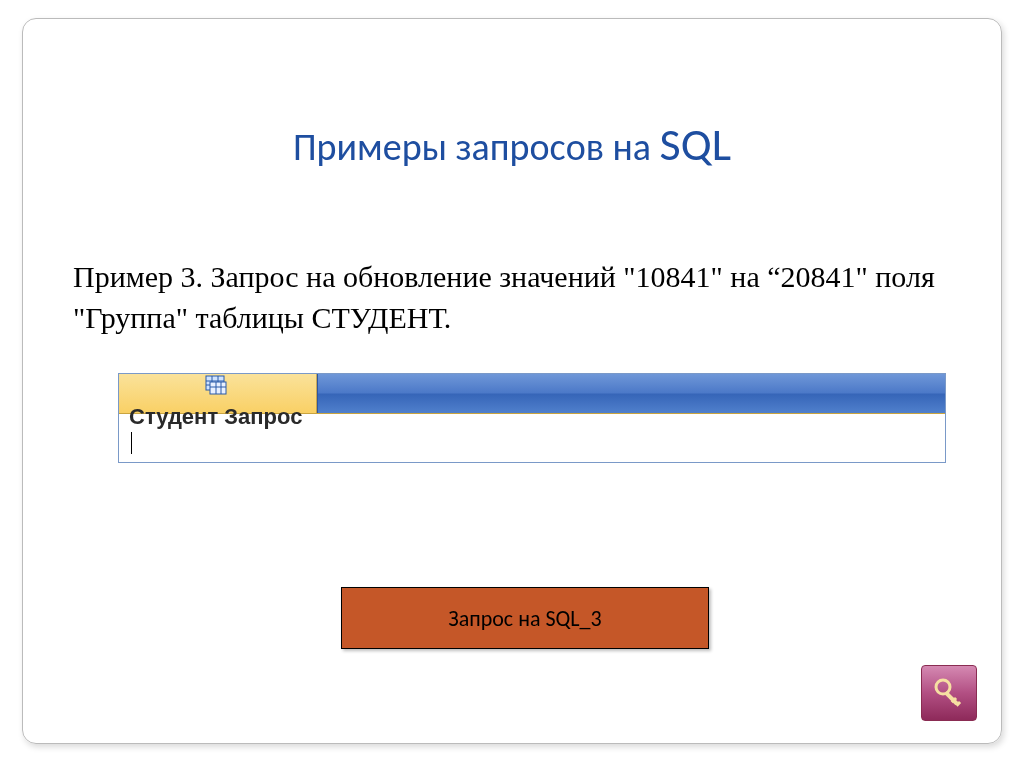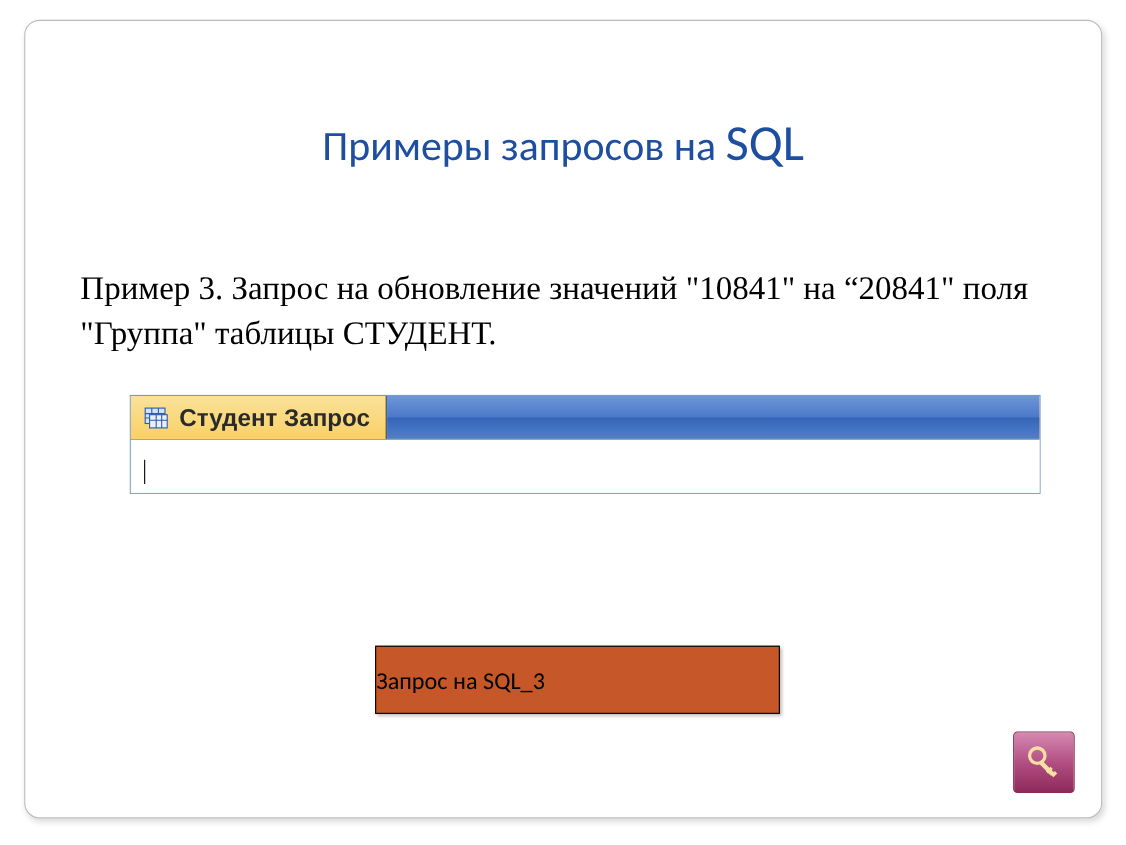--- a/index.html
+++ b/index.html
@@ -19,21 +19,21 @@
       box-shadow: 2px 3px 6px rgba(0,0,0,0.15);
       position: relative;
       padding: 45px 50px 0 50px;
     }
     .title {
       text-align: center;
       font-family: Calibri, Arial, sans-serif;
       font-size: 38px;
       color: #1e4ea0;
       font-weight: 400;
-      margin-top: 38px;
+      margin-top: 52px;
       margin-bottom: 85px;
     }
     .title .sql-word {
       font-size: 46px;
     }
     .body-text {
       font-size: 30px;
       color: #000;
       line-height: 1.35;
       font-family: Georgia, 'Times New Roman', serif;
@@ -51,20 +51,21 @@
       display: flex;
       align-items: stretch;
     }
     .access-tab {
       display: flex;
       align-items: center;
       gap: 8px;
       padding: 0 14px 0 10px;
       border-right: 1px solid rgba(120,90,20,0.4);
       background: linear-gradient(to bottom, #fae29a 0%, #f9d065 100%);
+      flex-direction: column;
     }
     .access-tab .icon-box {
       width: 26px;
       height: 24px;
       display: flex;
       align-items: center;
       justify-content: center;
     }
     .access-tab .icon-box svg { display: block; }
     .access-tab-label {
@@ -99,20 +100,21 @@
       position: absolute;
       left: 318px;
       top: 568px;
       width: 368px;
       height: 62px;
       background: #c55728;
       border: 1px solid #000;
       box-shadow: 2px 2px 3px rgba(0,0,0,0.25);
       display: flex;
       align-items: center;
+      justify-content: center;
       font-family: Calibri, Arial, sans-serif;
       font-size: 22px;
       color: #000;
       cursor: pointer;
     }
     .corner-icon {
       position: absolute;
       right: 24px;
       bottom: 22px;
       width: 56px;

